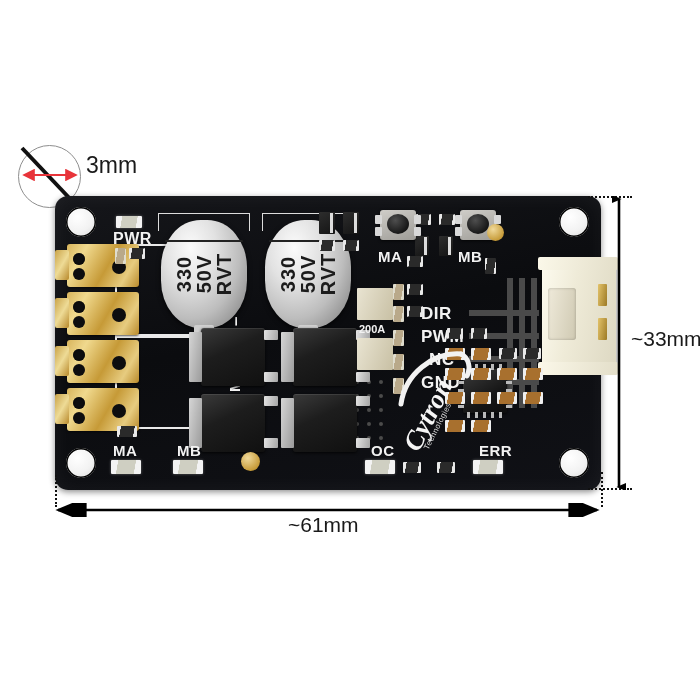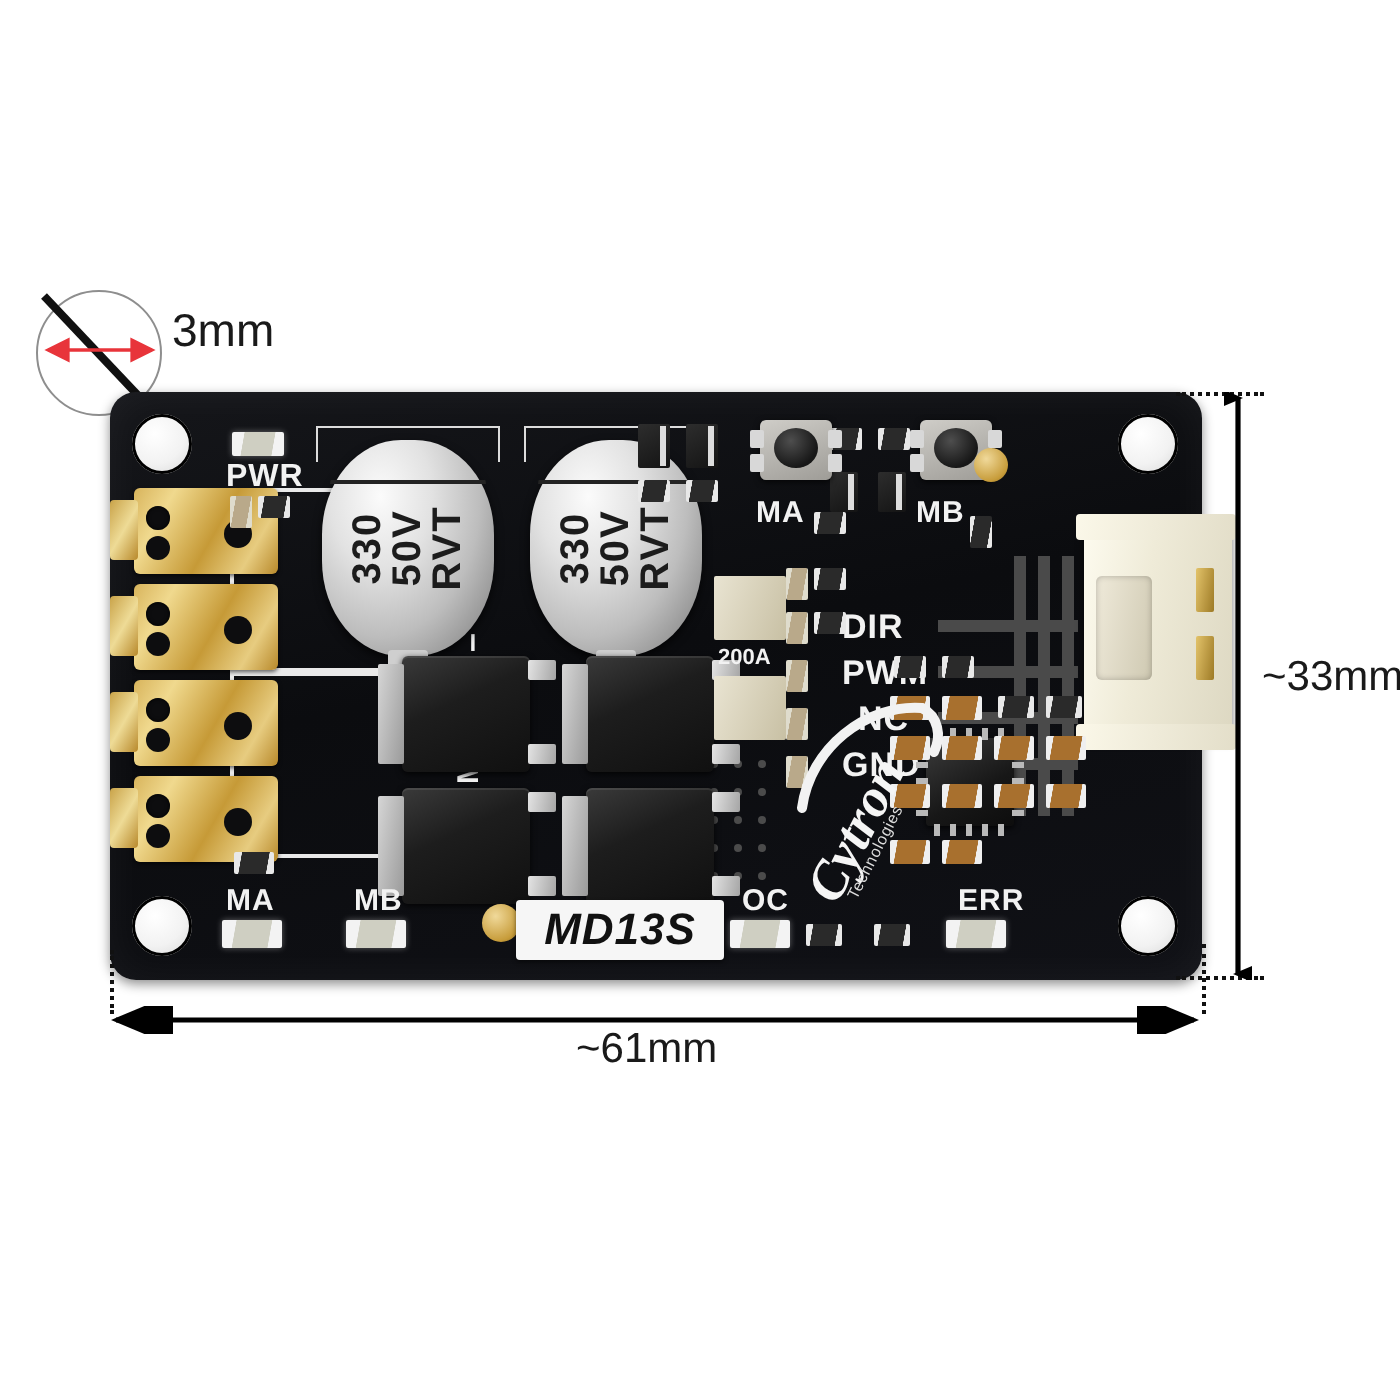--- a/index.html
+++ b/index.html
@@ -386,23 +386,20 @@
 
     <div class="smd smd-res" style="left:62px;top:230px;width:20px;height:11px;"></div>
     <div class="silk" style="left:58px;top:246px;font-size:15px;">MA</div>
     <div class="smd smd-led" style="left:56px;top:264px;width:30px;height:14px;"></div>
 
     <div class="silk" style="left:122px;top:246px;font-size:15px;">MB</div>
     <div class="smd smd-led" style="left:118px;top:264px;width:30px;height:14px;"></div>
 
     <div id="goldpad"></div>
 
-    <div id="md13s">
-      <span>MD13S</span>
-    </div>
 
     <div class="silk" style="left:316px;top:246px;font-size:15px;">OC</div>
     <div class="smd smd-led" style="left:310px;top:264px;width:30px;height:14px;"></div>
     <div class="smd smd-res" style="left:348px;top:266px;width:18px;height:11px;"></div>
     <div class="smd smd-res" style="left:382px;top:266px;width:18px;height:11px;"></div>
 
     <div class="silk" style="left:424px;top:246px;font-size:15px;">ERR</div>
     <div class="smd smd-led" style="left:418px;top:264px;width:30px;height:14px;"></div>
 
   </div>

